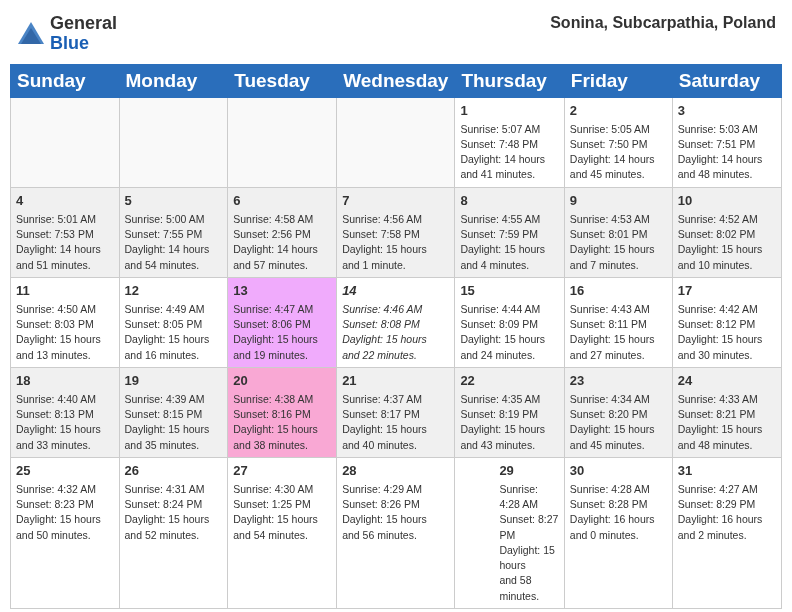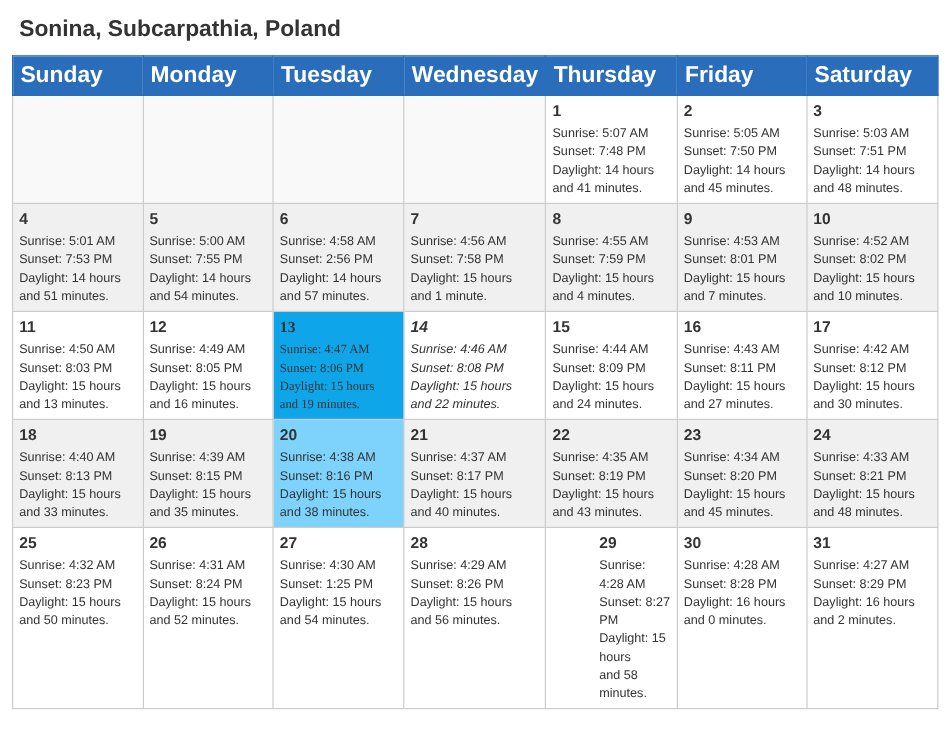--- a/index.html
+++ b/index.html
@@ -36,21 +36,21 @@
     .title-block {
       text-align: right;
     }
     .month-title {
       font-size: 32px;
       font-weight: bold;
       color: #333;
       line-height: 1.1;
     }
     .subtitle {
-      font-size: 19px;
+      font-size: 16px;
       color: #333;
       font-weight: 600;
     }
     .calendar {
       width: 100%;
       border-collapse: collapse;
       border: 1px solid #ccc;
     }
     .calendar th {
       background: #2a6ebb;
@@ -91,20 +91,30 @@
     }
     .empty-cell {
       background: #f9f9f9 !important;
     }
   </style>
 </head>
 <body>
 
 <div>
   <div class="header">
+    <div class="logo">
+      <svg class="logo-icon" viewBox="0 0 30 28" xmlns="http://www.w3.org/2000/svg">
+        <polygon points="15,2 28,24 2,24" fill="#2a6ebb" opacity="0.85"></polygon>
+        <polygon points="15,8 25,24 5,24" fill="#1a4a8a" opacity="0.5"></polygon>
+      </svg>
+      <div class="logo-text">
+        <span class="logo-general">General</span><br>
+        <span class="logo-blue">Blue</span>
+      </div>
+    </div>
     <div class="title-block">
       <div class="subtitle">Sonina, Subcarpathia, Poland</div>
     </div>
   </div>
 
   <table class="calendar">
     <thead>
       <tr>
         <th>Sunday</th>
         <th>Monday</th>
@@ -202,21 +212,21 @@
 Daylight: 15 hours
 and 13 minutes.</div>
           </td>
           <td style="background-color: rgb(255, 255, 255);">
             <span class="day-num">12</span>
             <div class="day-info" style="white-space: pre-line;">Sunrise: 4:49 AM
 Sunset: 8:05 PM
 Daylight: 15 hours
 and 16 minutes.</div>
           </td>
-          <td style="background-color: #0ea5e9; font-family: Liberation Serif, serif;">
+          <td style="background-color: #f0abfc;">
             <span class="day-num">13</span>
             <div class="day-info" style="white-space: pre-line;">Sunrise: 4:47 AM
 Sunset: 8:06 PM
 Daylight: 15 hours
 and 19 minutes.</div>
           </td>
           <td style="background-color: rgb(255, 255, 255); font-style: italic;">
             <span class="day-num">14</span>
             <div class="day-info" style="white-space: pre-line;">Sunrise: 4:46 AM
 Sunset: 8:08 PM
@@ -253,21 +263,21 @@
 Daylight: 15 hours
 and 33 minutes.</div>
           </td>
           <td style="background-color: rgb(240, 240, 240);">
             <span class="day-num">19</span>
             <div class="day-info" style="white-space: pre-line;">Sunrise: 4:39 AM
 Sunset: 8:15 PM
 Daylight: 15 hours
 and 35 minutes.</div>
           </td>
-          <td style="background-color: #7dd3fc;">
+          <td style="background-color: #f9a8d4;">
             <span class="day-num">20</span>
             <div class="day-info" style="white-space: pre-line;">Sunrise: 4:38 AM
 Sunset: 8:16 PM
 Daylight: 15 hours
 and 38 minutes.</div>
           </td>
           <td style="background-color: rgb(240, 240, 240);">
             <span class="day-num">21</span>
             <div class="day-info" style="white-space: pre-line;">Sunrise: 4:37 AM
 Sunset: 8:17 PM

